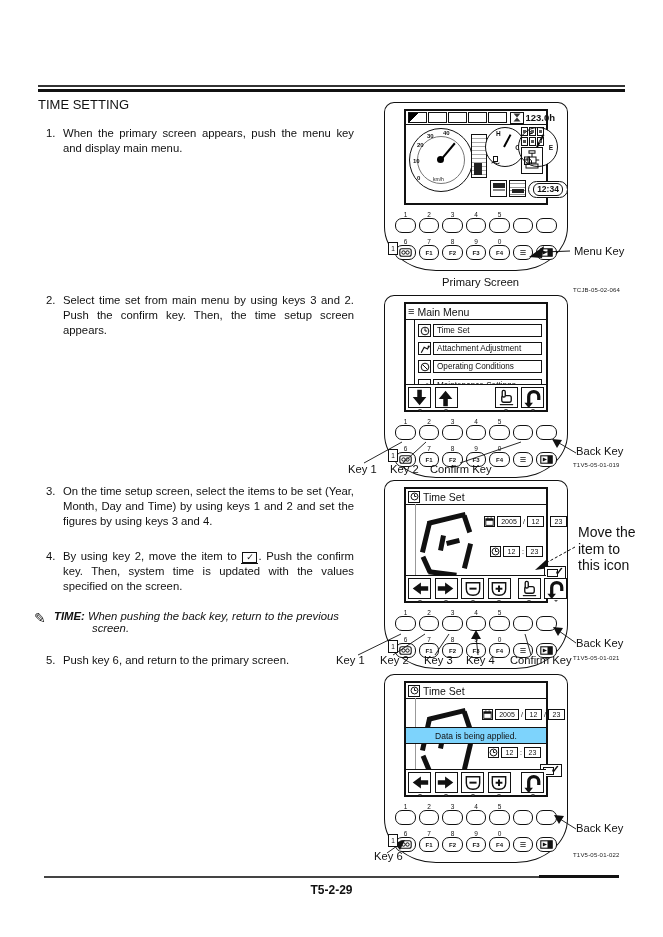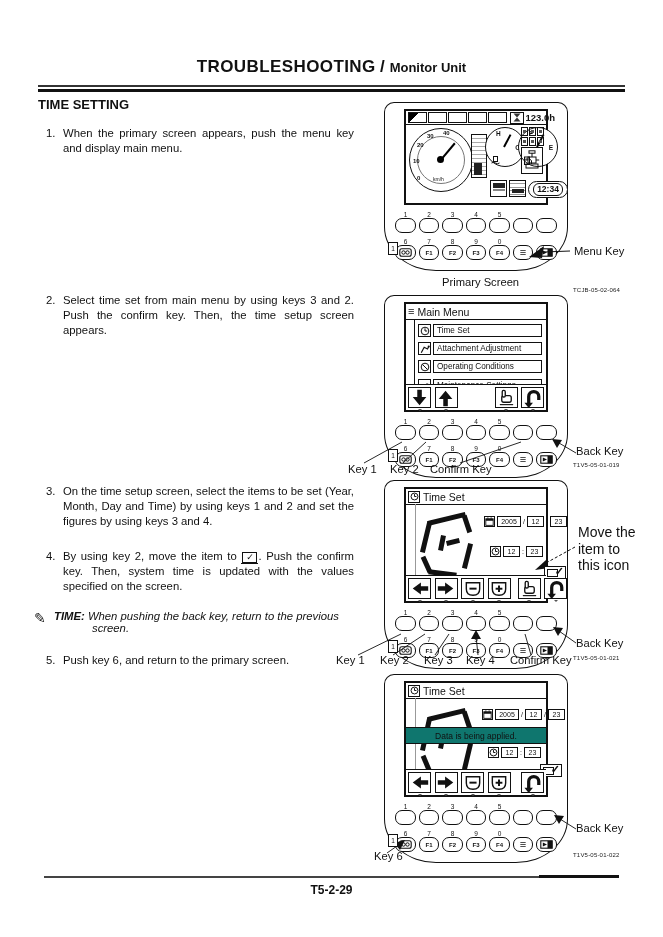--- a/index.html
+++ b/index.html
@@ -5,21 +5,21 @@
   html,body{margin:0;padding:0;background:#e8e8e8}
   .page{position:relative;width:663px;height:937px;margin:0 auto;background:#fff;
         font-family:"Liberation Sans",sans-serif;color:#111;overflow:hidden}
 
   
   .hdr{position:absolute;top:57px;left:0;width:100%;text-align:center;white-space:nowrap}
   .hdr-main{font-size:17px;font-weight:bold;letter-spacing:.4px}
   .hdr-sub{font-size:13px;font-weight:bold}
   .rule1{position:absolute;left:38px;width:587px;top:85px;height:1.5px;background:#333}
   .rule2{position:absolute;left:38px;width:587px;top:89px;height:3px;background:#111}
-  .sec{position:absolute;left:38px;top:97px;font-size:13px;font-weight:bold}
+  .sec{position:absolute;left:38px;top:97px;font-size:13px;font-weight:normal}
 
   
   .step{position:absolute;left:46px;width:308px;display:flex;font-size:11.3px;line-height:1.34}
   .step-num{width:17px;flex:none}
   .step-body{flex:1;text-align:justify}
   .s1{top:126px}.s2{top:293px}.s3{top:484px}.s4{top:549px}.s5{top:653px}
   .note{position:absolute;left:34px;top:610px;width:326px;font-size:11.3px;font-style:italic;display:flex}
   .note-icon{font-style:normal;width:20px;flex:none;font-size:14px}
   .note-body{flex:1;padding-left:38px;text-indent:-38px}
   .inline-check{display:inline-block;border-bottom:1px solid #111;padding:0 1px;line-height:9px}
@@ -119,37 +119,32 @@
   .d4{left:76px;top:26px}.t4{left:82px;top:64px}
   .fbox{border:1px solid #111;height:11px;display:flex;align-items:center;justify-content:center;
         font-size:7px;box-sizing:border-box;background:#fff}
   .fy{width:24px}.fm{width:17px}.fd{width:17px}
   .cbx-big{position:absolute;width:22px;height:13px;border:1.4px solid #111;box-sizing:border-box;
            background:#fff;z-index:2}
   .cbx3{left:138px;top:77px}.cbx4{left:134px;top:81px}
   .cbx-big .inner{position:absolute;left:2px;top:2px;width:9px;height:6px;border:1px solid #111}
   .cbx-big .chk{position:absolute;right:1px;top:-2px;font-size:11px;font-weight:bold;line-height:13px}
   .band{position:absolute;left:0;right:0;top:44px;height:15px;border-top:1.2px solid #111;border-bottom:1.2px solid #111;
-        background:#0f766e;z-index:3;display:flex;align-items:center;justify-content:center;font-size:8.5px}
+        background:#7dd3fc;z-index:3;display:flex;align-items:center;justify-content:center;font-size:8.5px}
 
   
   .f-rule{position:absolute;left:44px;top:876px;width:575px;height:2px;background:#444}
   .f-rule i{position:absolute;right:0;top:-1px;width:80px;height:3px;background:#111;display:block}
   .f-page{position:absolute;left:0;width:100%;top:883px;text-align:center;font-size:12px;font-weight:bold}
 </style>
 </head>
 <body>
 
 <div class="page">
 
-  <div class="hdr">
-    <span class="hdr-main">TROUBLESHOOTING</span>
-    <span class="hdr-main">/</span>
-    <span class="hdr-sub">Monitor Unit</span>
-  </div>
   <div class="rule1"></div>
   <div class="rule2"></div>
   <div class="sec">TIME SETTING</div>
 
   <div class="step s1">
     <span class="step-num">1.</span>
     <span class="step-body">When the primary screen appears, push the menu key and display main menu.</span>
   </div>
   <div class="step s2">
     <span class="step-num">2.</span>

